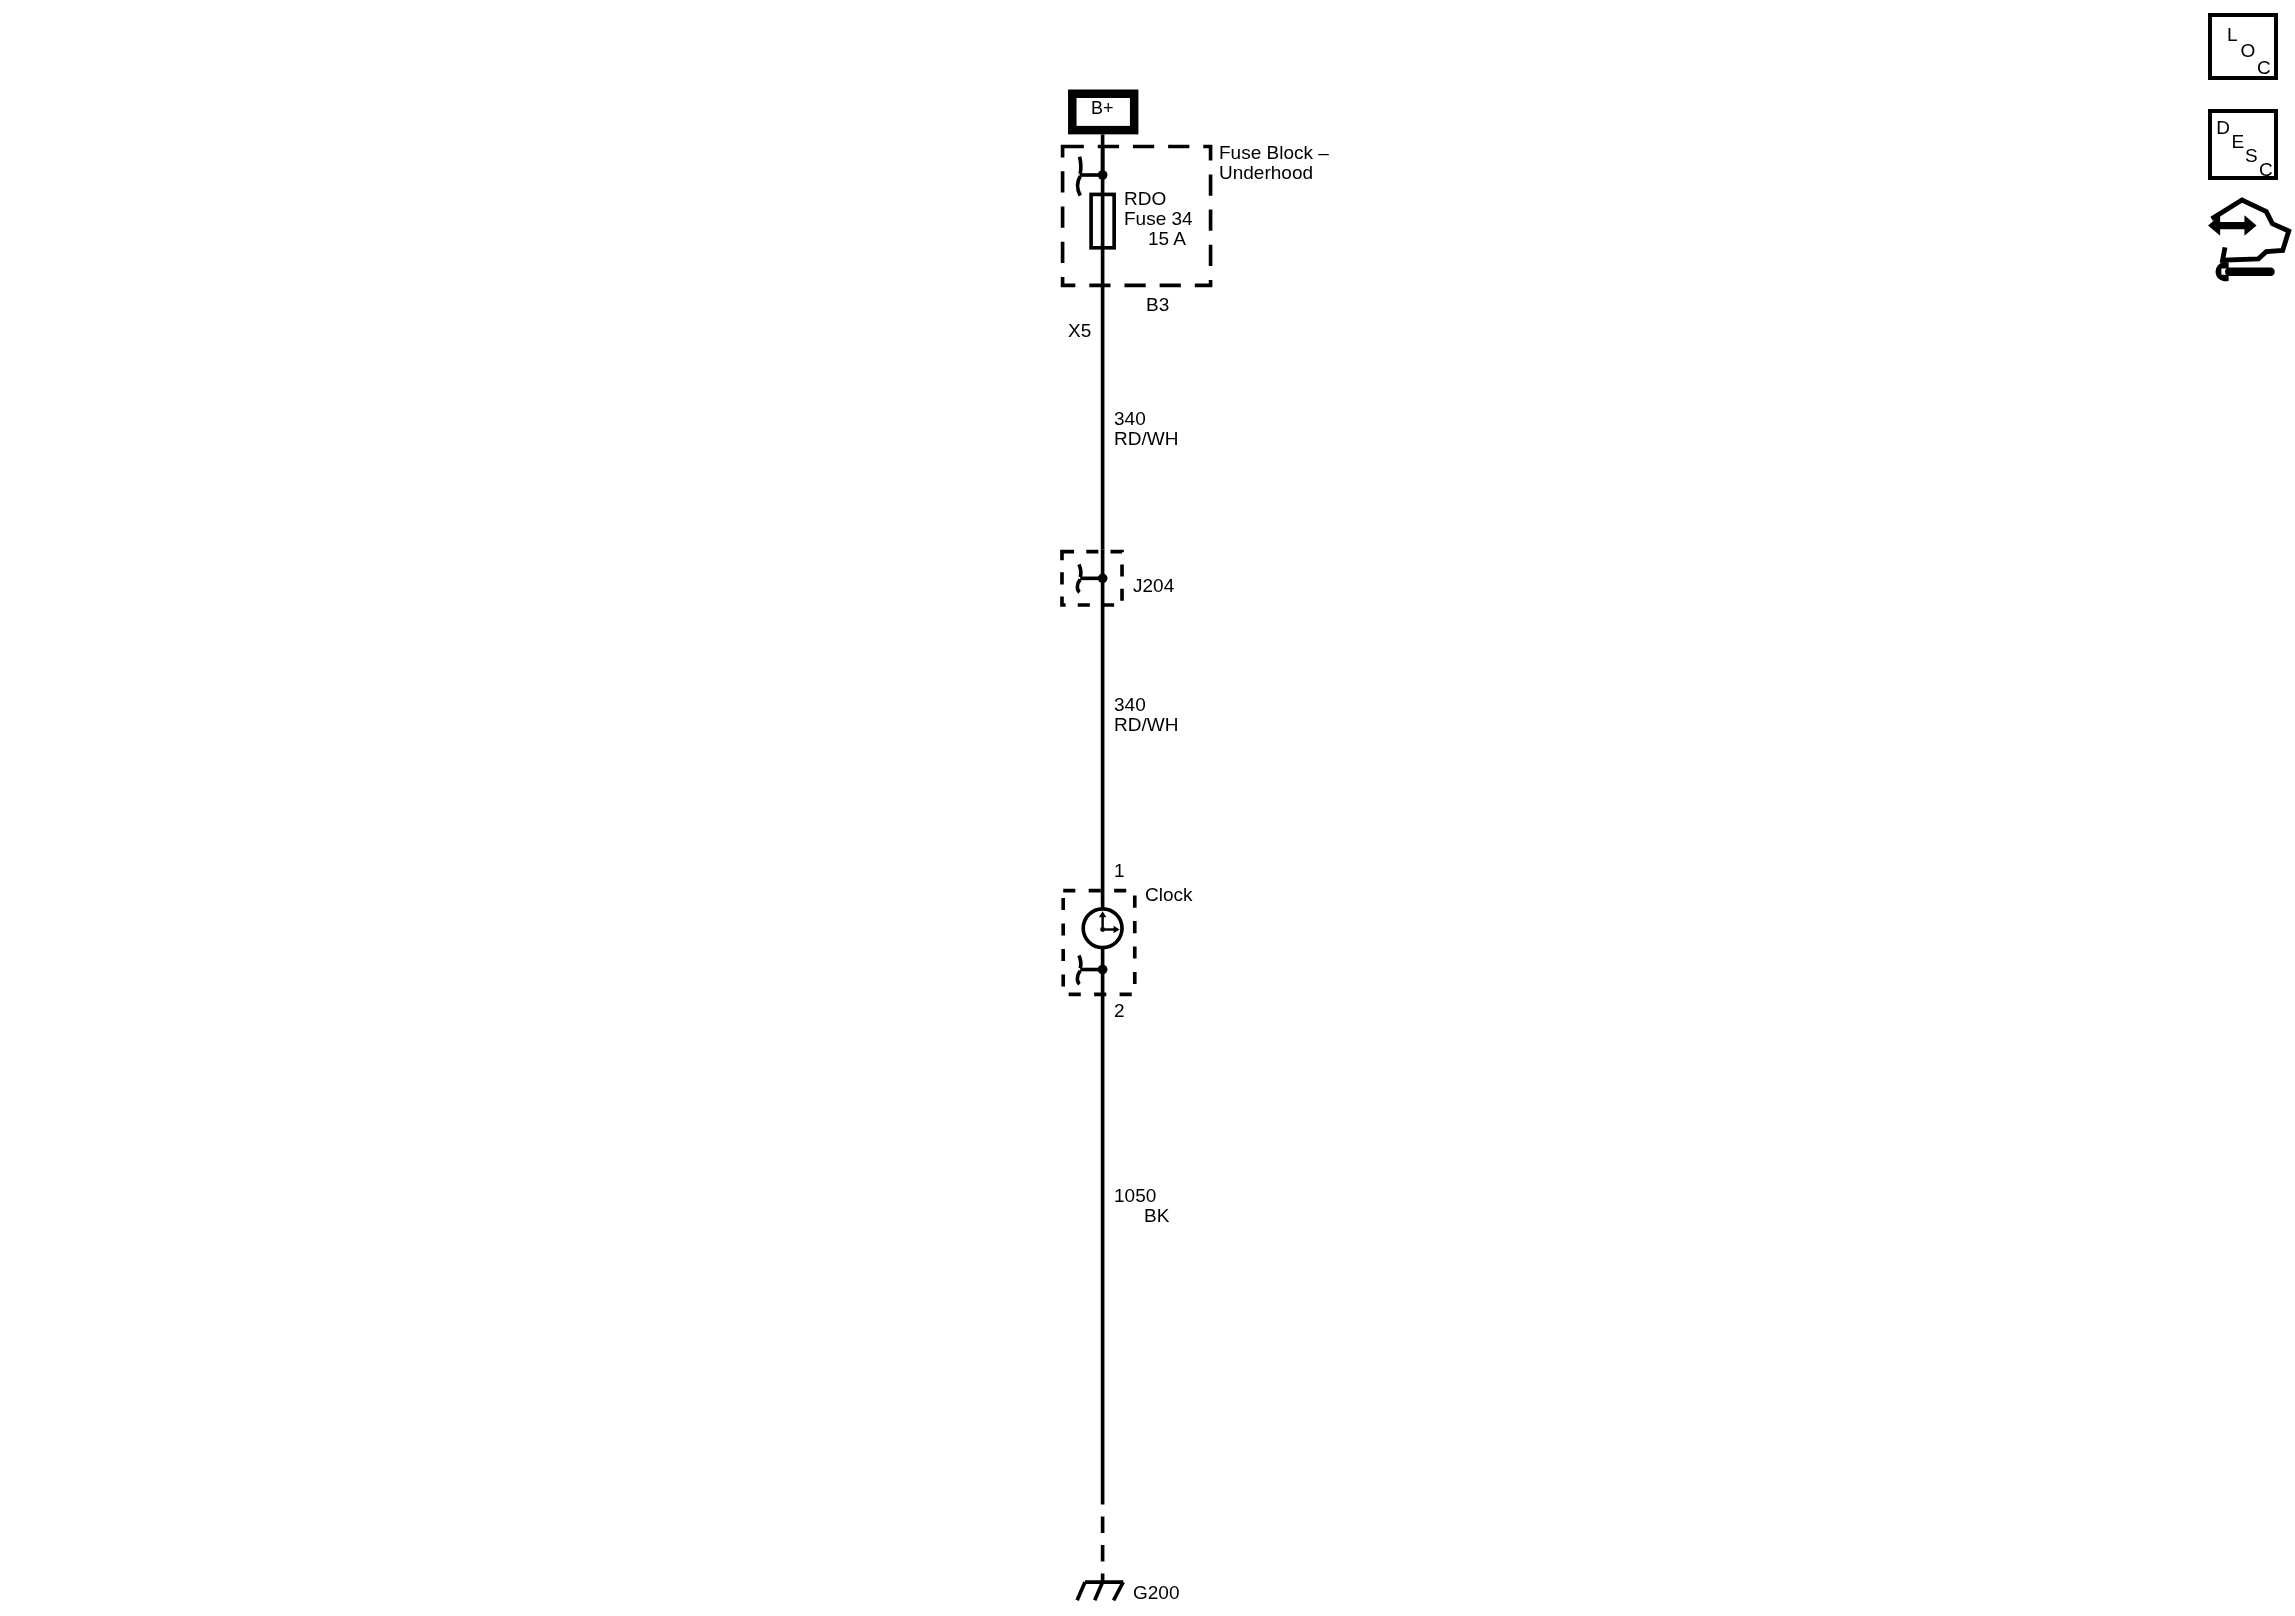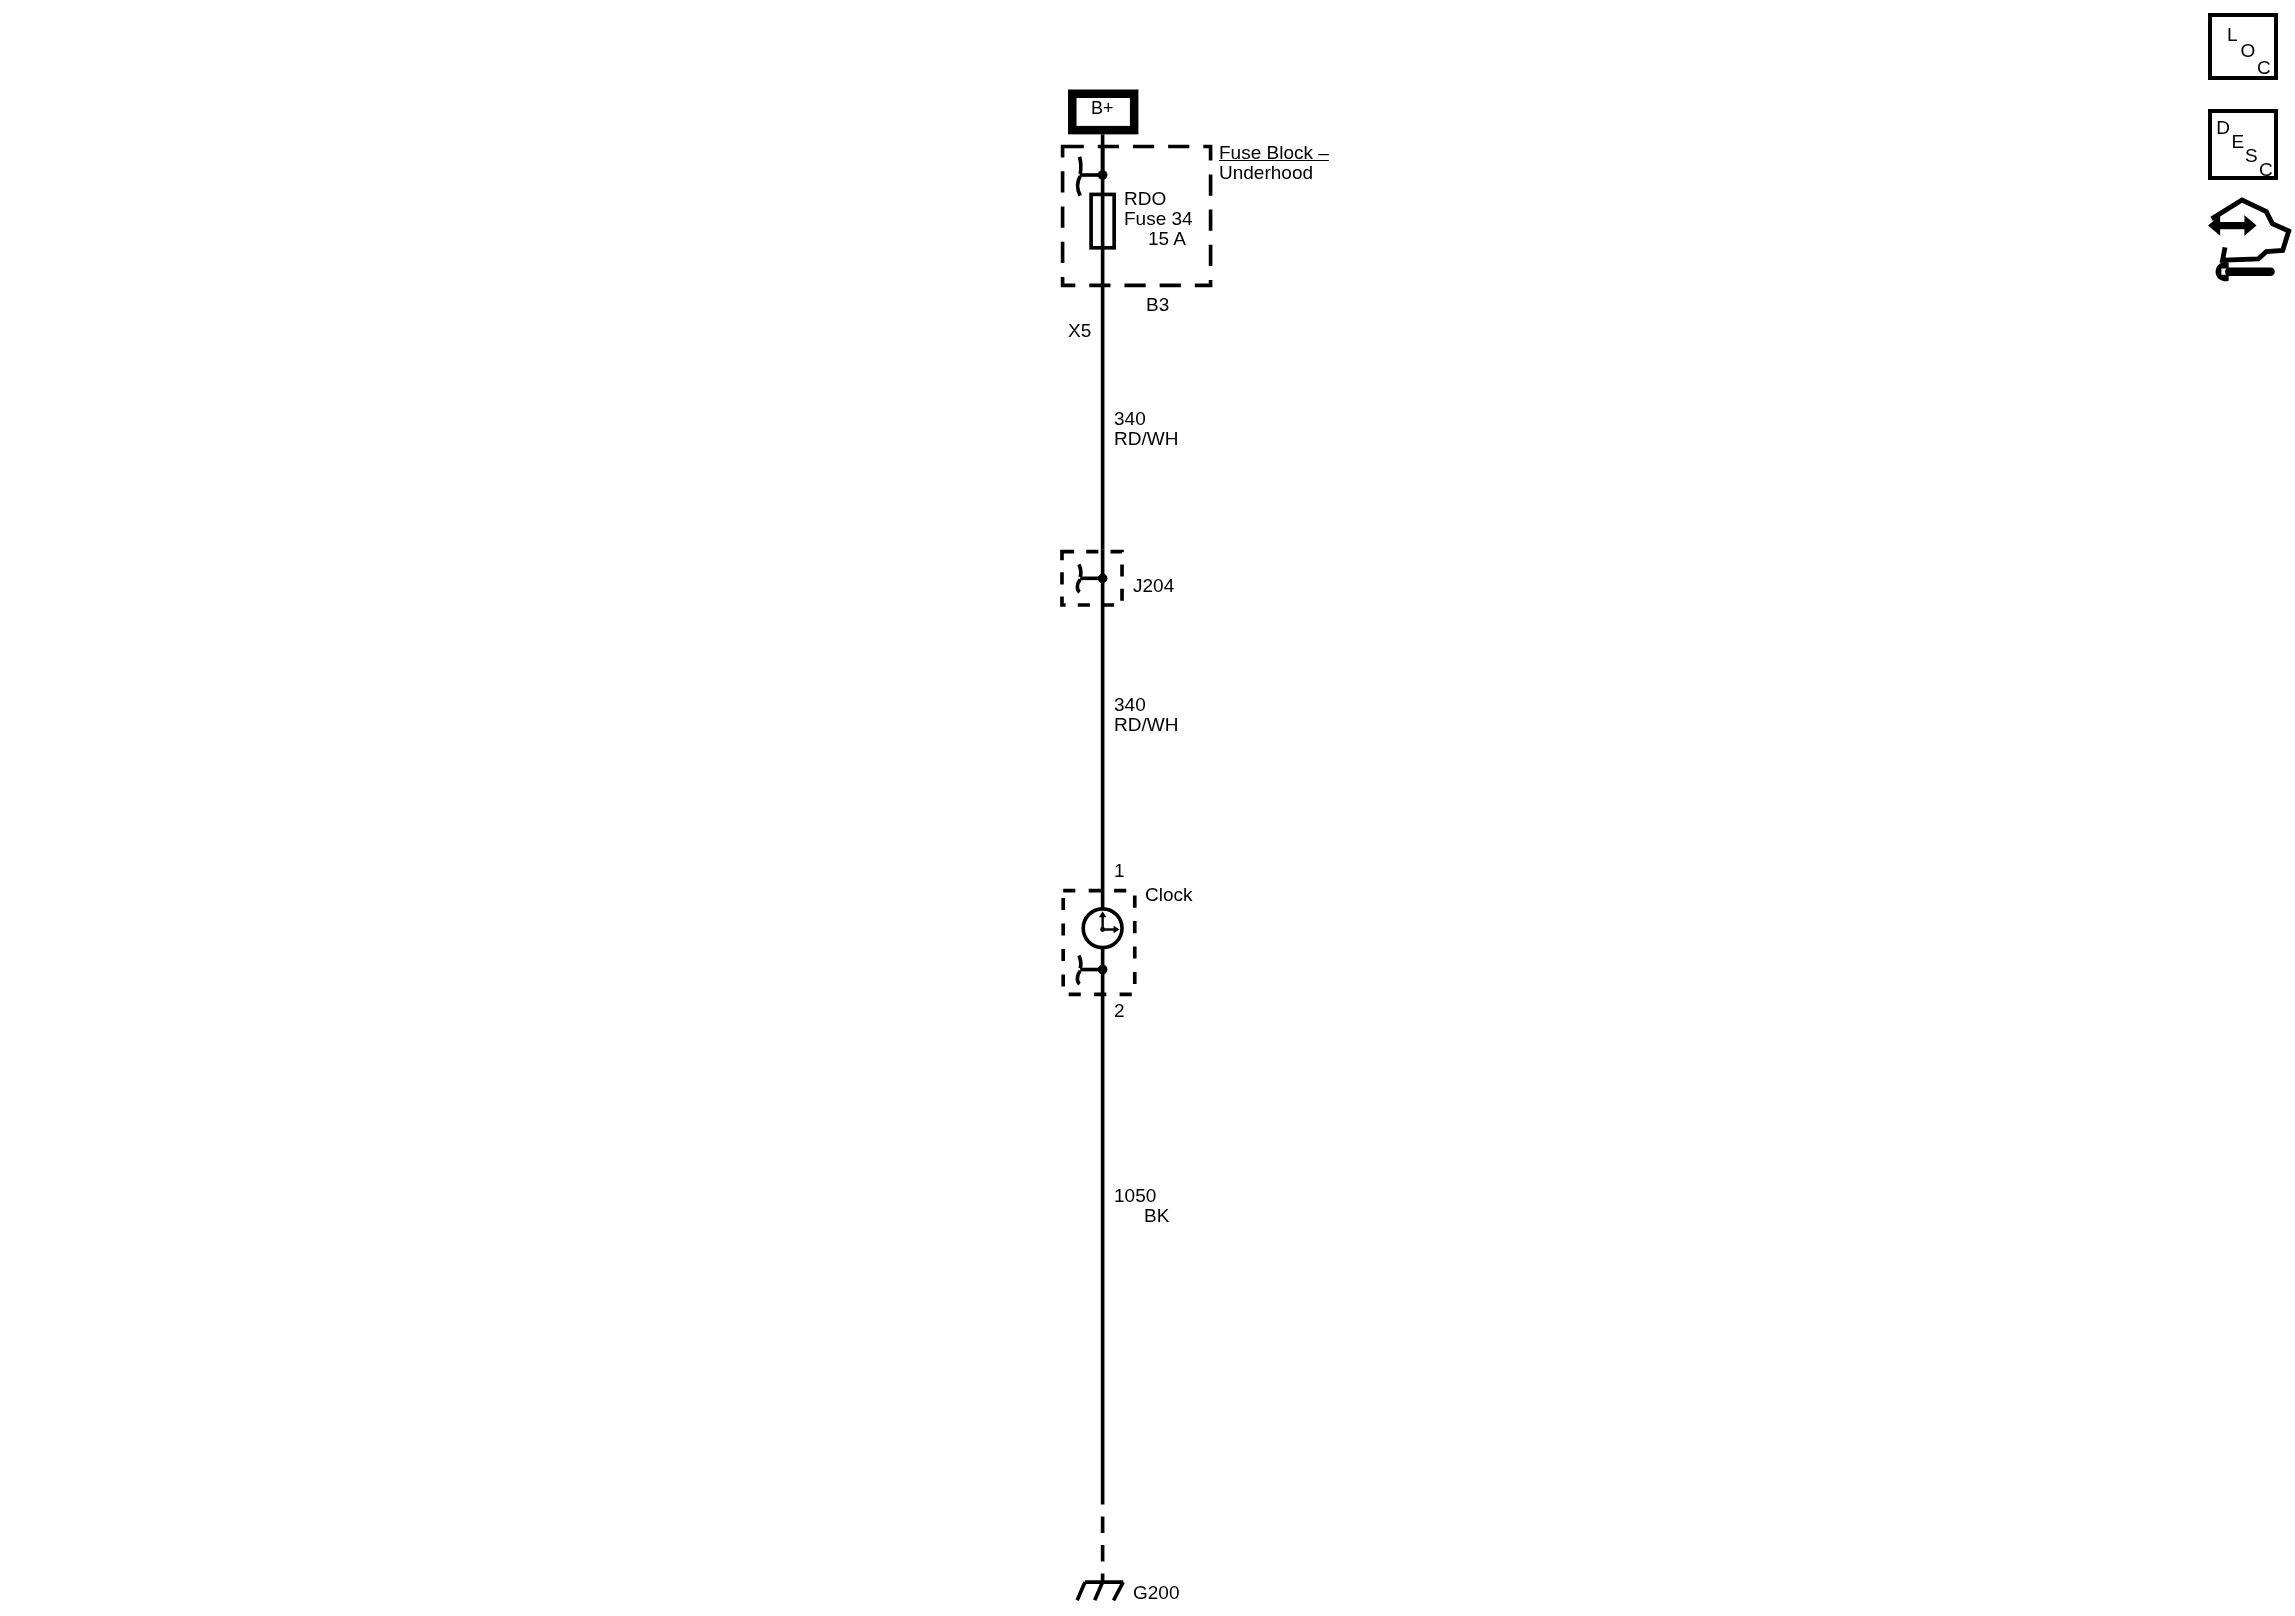--- a/index.html
+++ b/index.html
@@ -65,21 +65,21 @@
   <g>
     <line x1="1789" y1="2608" x2="1852" y2="2608" stroke="#000" stroke-width="6"></line>
     <line x1="1789" y1="2608" x2="1776" y2="2638" stroke="#000" stroke-width="6"></line>
     <line x1="1818" y1="2608" x2="1805" y2="2638" stroke="#000" stroke-width="6"></line>
     <line x1="1852" y1="2608" x2="1836" y2="2638" stroke="#000" stroke-width="6"></line>
   </g>
 </svg>
 
 <div class="lbl" style="left:1091px;top:98px;font-size:18px;">B+</div>
 
-<div class="lbl" style="left:1219px;top:143px;text-decoration:underline;">Fuse Block –</div>
+<div class="lbl" style="left:1219px;top:143px;">Fuse Block –</div>
 <div class="lbl" style="left:1219px;top:163px;text-align:right;">Underhood</div>
 
 <div class="lbl" style="left:1124px;top:189px;text-align:right;">RDO</div>
 <div class="lbl" style="left:1124px;top:209px;">Fuse 34</div>
 <div class="lbl" style="left:1124px;top:229px;margin-left:24px;">15 A</div>
 
 <div class="lbl" style="left:1068px;top:295px;margin-top:26px;">X5</div>
 <div class="lbl" style="left:1114px;top:295px;margin-left:32px;">B3</div>
 
 <div class="lbl" style="left:1114px;top:409px;">340</div>

